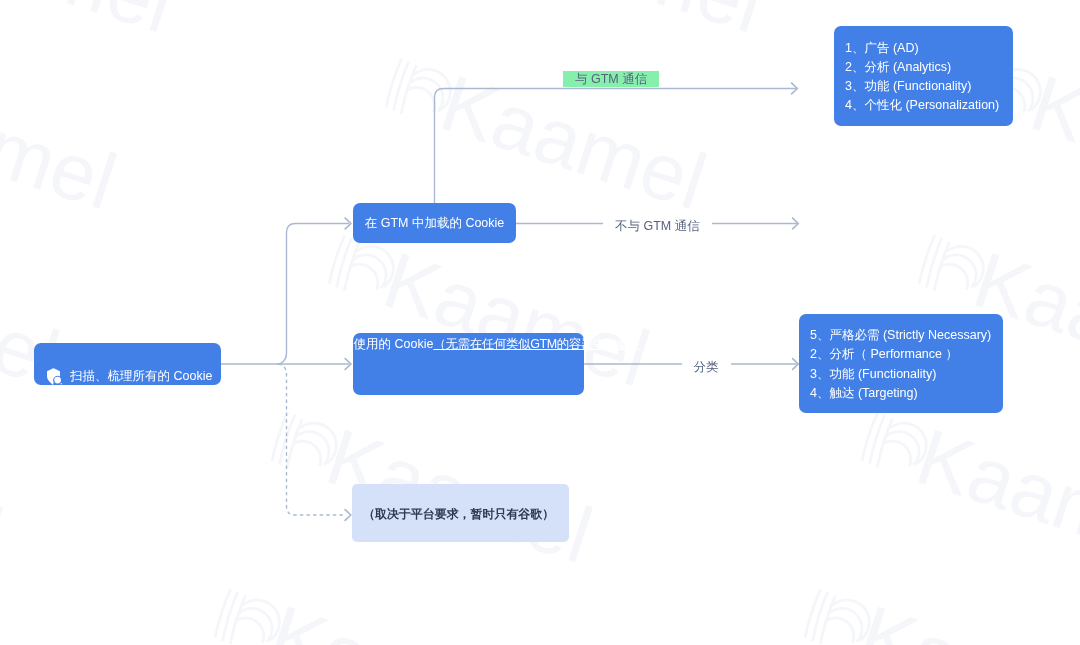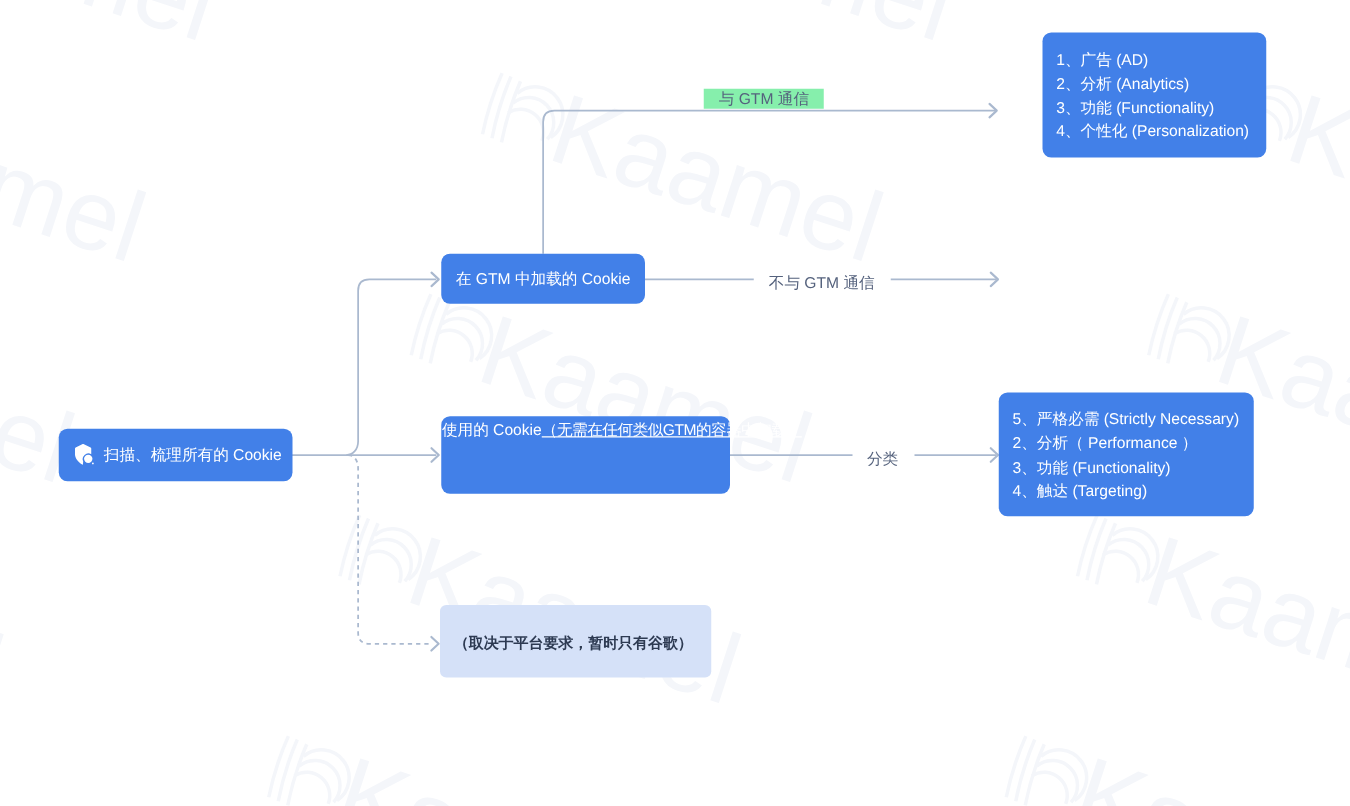--- a/index.html
+++ b/index.html
@@ -7,21 +7,21 @@
        font-family:"Liberation Sans",sans-serif;-webkit-font-smoothing:antialiased;}
   #stage{position:relative;width:1080px;height:645px;overflow:hidden;background:#fff;}
   #wm{position:absolute;left:0;top:0;z-index:0;}
   #edges{position:absolute;left:0;top:0;z-index:1;}
   .node{position:absolute;z-index:2;box-sizing:border-box;white-space:nowrap;opacity:.999;}
   .n-blue{background:#4280e8;color:#ffffff;border-radius:7px;}
   .n-light{background:#d5e1f8;color:#2d3a52;border-radius:5px;}
   .edge-label{position:absolute;z-index:3;color:#55627d;font-size:12.5px;
               white-space:nowrap;transform:translateZ(0);}
 
-  #n-root{left:34px;top:343px;width:187px;height:42px;display:flex;align-items:center;margin-left:13px;}
+  #n-root{left:34px;top:343px;width:187px;height:42px;display:flex;align-items:flex-end;}
   #n-root .ico{width:16px;height:17.4px;margin-left:13px;flex:0 0 auto;line-height:0;}
   #n-root .lbl{margin-left:7px;font-size:12.5px;}
 
   #n-gtm{left:353px;top:203px;width:163px;height:40px;display:flex;align-items:center;
          justify-content:center;font-size:12.5px;}
   #n-site{left:353px;top:333px;width:231px;height:62px;display:flex;flex-direction:row;
           justify-content:center;font-size:12.5px;line-height:19px;padding-top:2px;}
   #n-site .l1{margin-left:8px;}
   #n-site .l2{letter-spacing:-0.4px;text-decoration:underline;}
   #n-third{left:352px;top:484px;width:217px;height:58px;display:flex;flex-direction:column;

